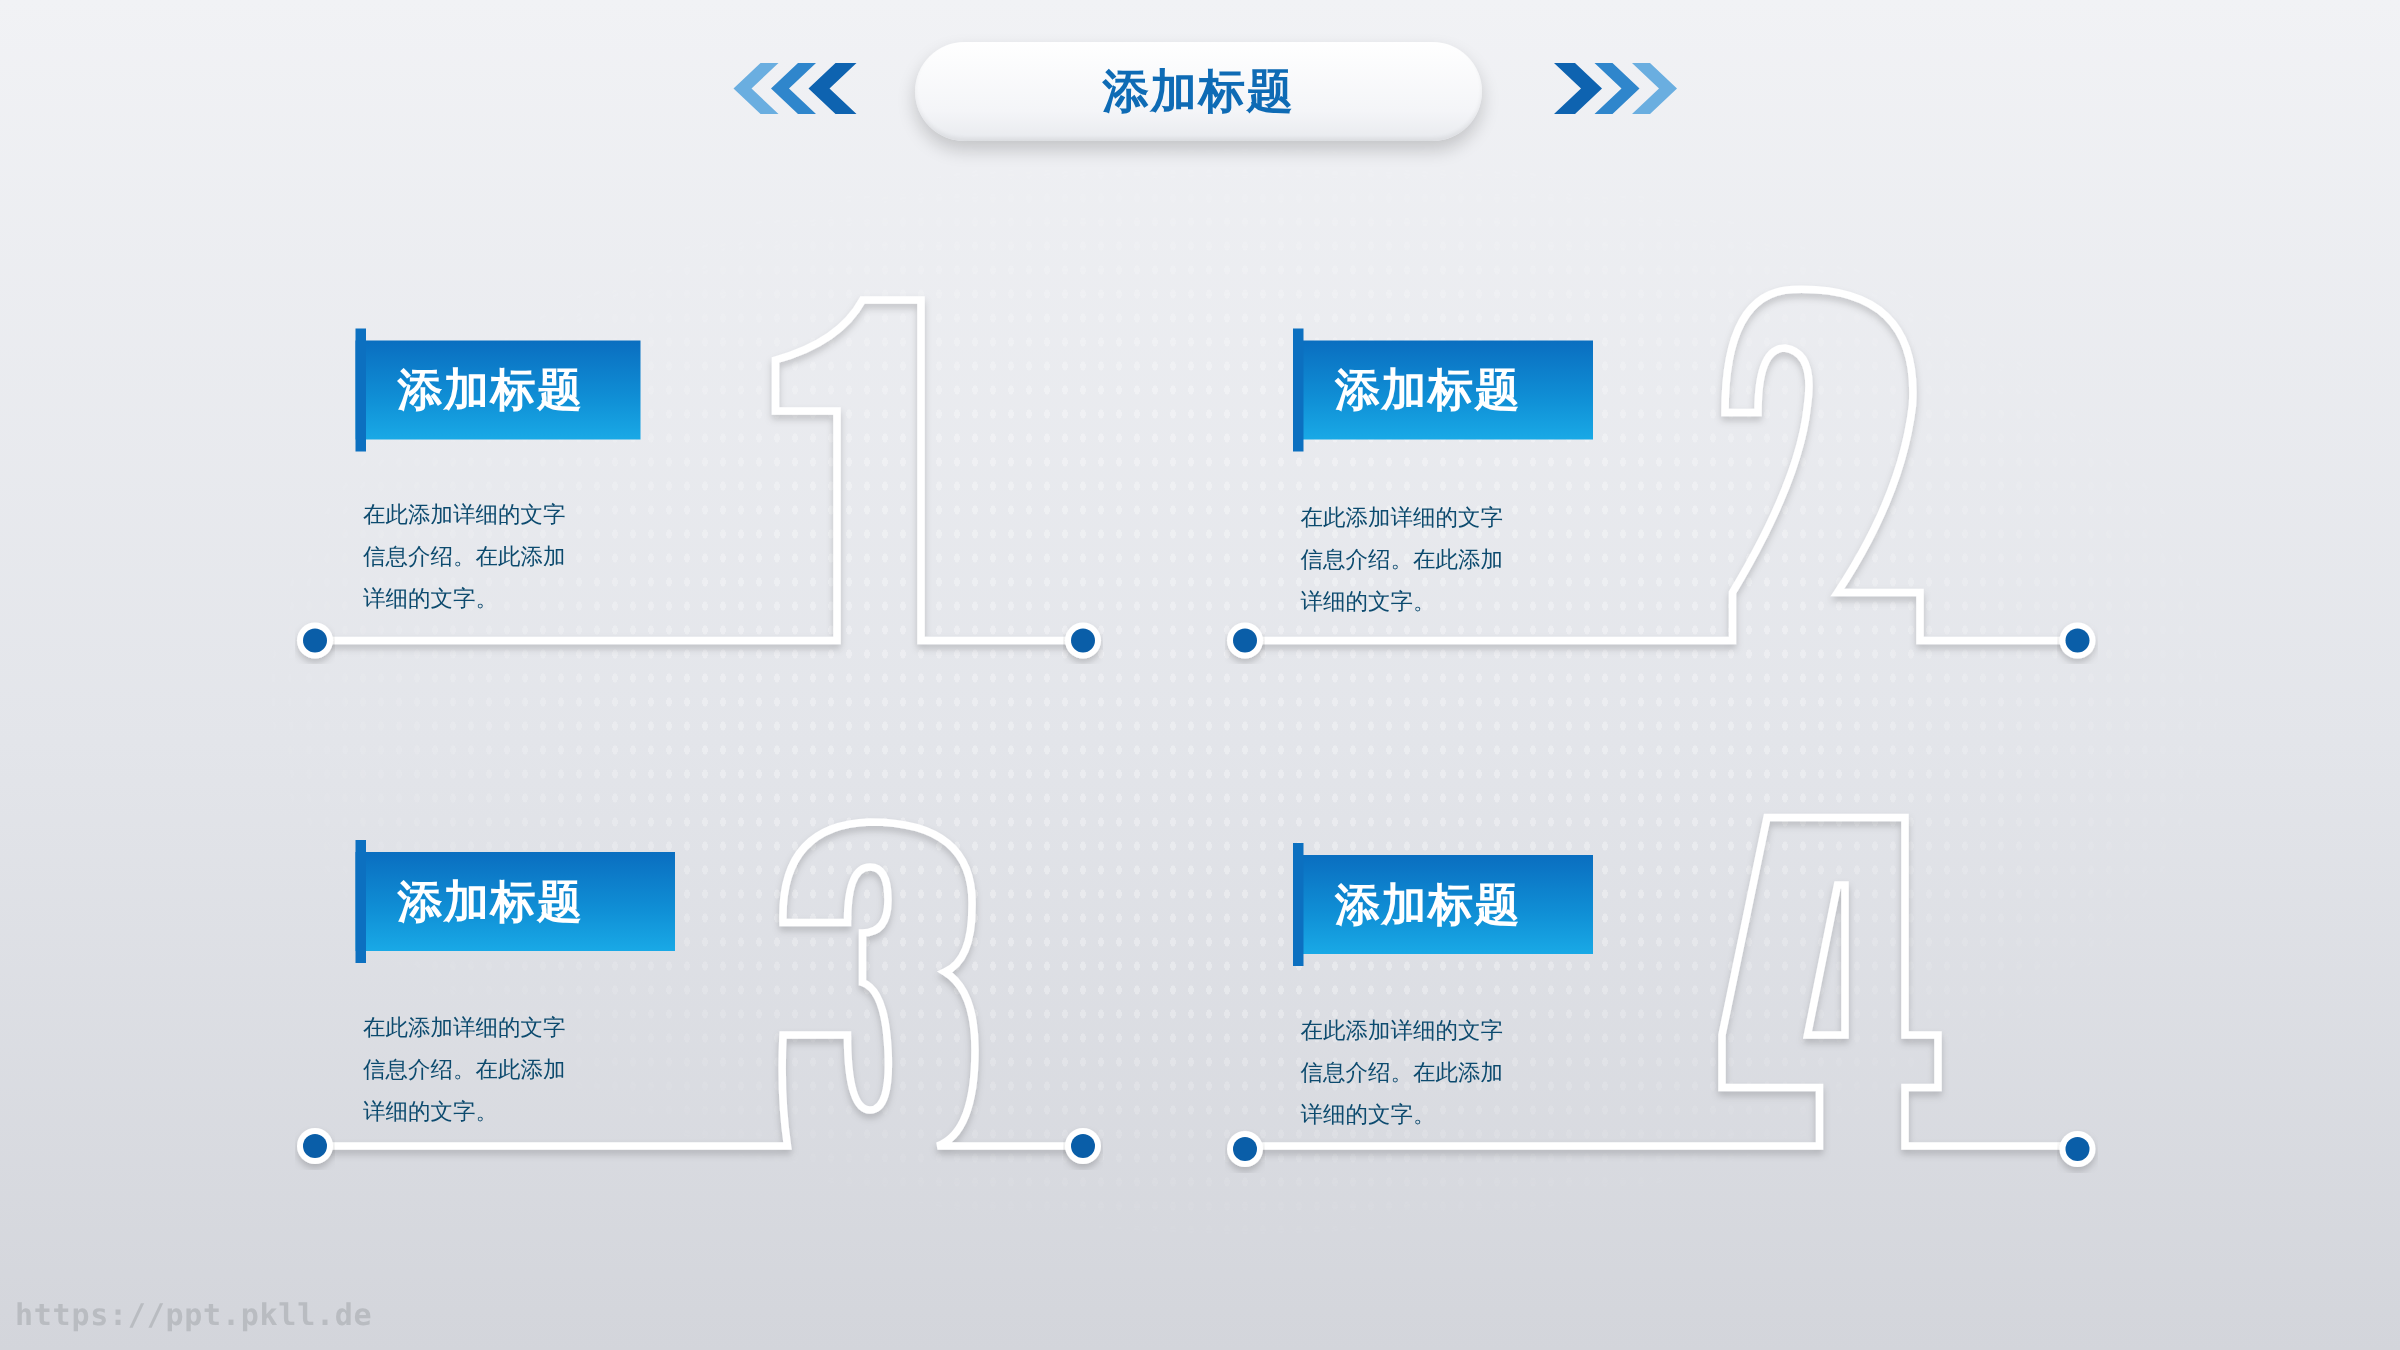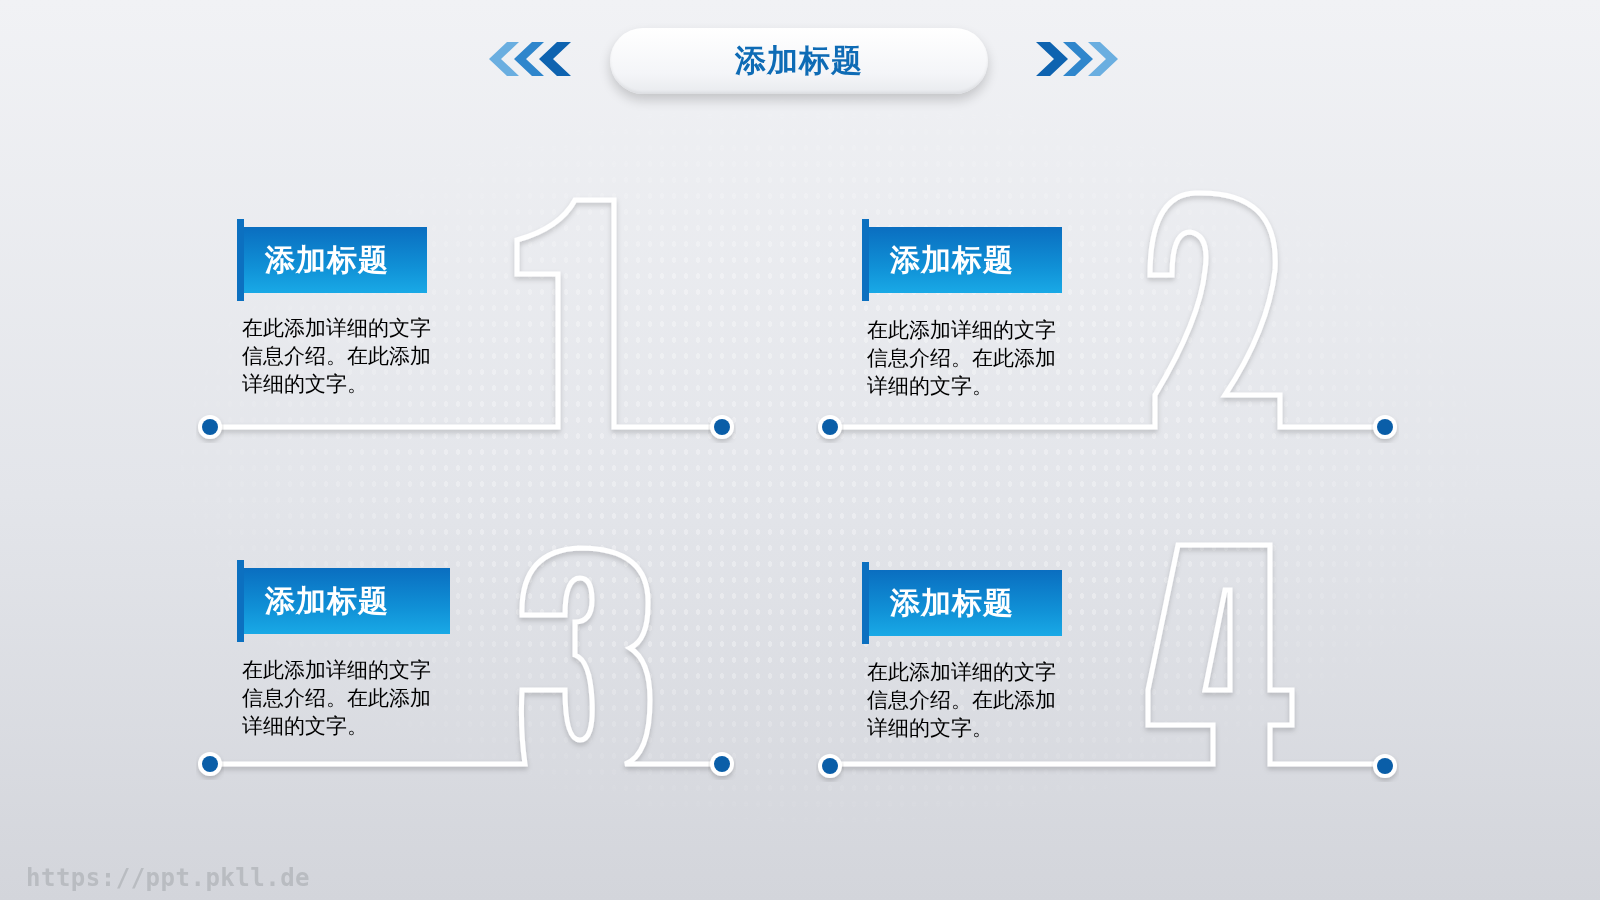--- a/index.html
+++ b/index.html
@@ -35,24 +35,24 @@
     position:absolute; height:66px;
     background: linear-gradient(180deg,#0a6ec0 0%,#1090d6 60%,#19a9e6 100%);
     display:flex; align-items:center; padding-left:28px; box-sizing:border-box;
   }
   .tag::before {
     content:""; position:absolute; left:0; top:-8px; width:7px; height:82px;
     background:#0c70c0;
   }
   .tag-title { color:#fff; font-size:30px; font-weight:bold; letter-spacing:1px; }
   .desc {
-    position:absolute; width:230px; font-size:21px; line-height:28px; color:#000000;
+    position:absolute; width:230px; font-size:15px; line-height:28px; color:#0c4a6e;margin-top:15px;
   }
   .url {
-    position:absolute; left:26px; top:864px; font-size:24px; font-weight:bold;
+    position:absolute; left:10px; top:864px; font-size:20px; font-weight:bold;
     color:#b9bcc1; letter-spacing:0.5px; font-family:"DejaVu Sans Mono", monospace;
   }
   svg.lines { position:absolute; left:0; top:0; width:1600px; height:900px; }
 </style>
 </head>
 <body>
 
 <div class="map-dots"></div>
 
 <svg class="lines" viewBox="0 0 1600 900">

